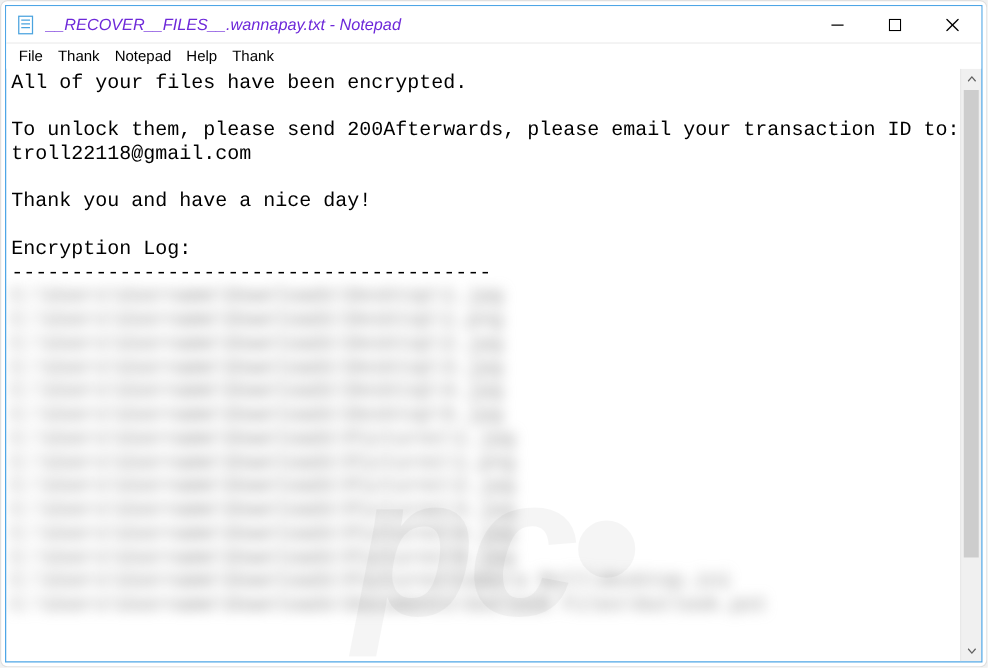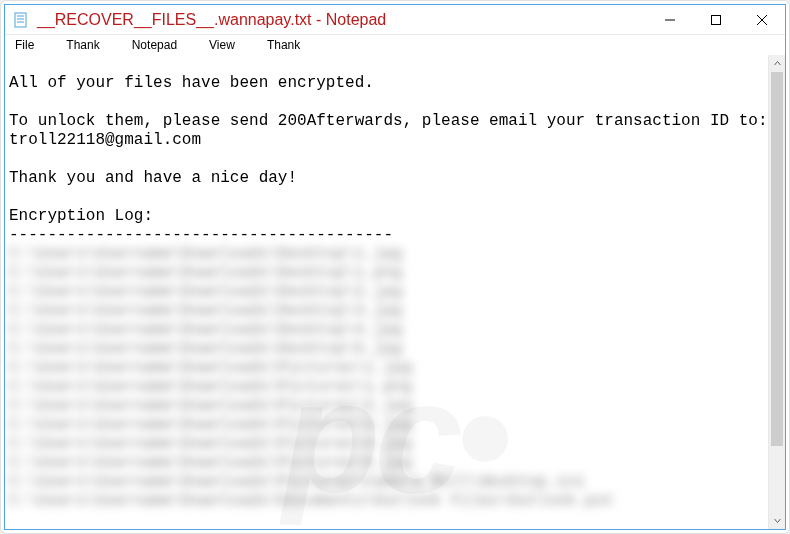--- a/index.html
+++ b/index.html
@@ -35,40 +35,40 @@
     border-bottom: 1px solid #eaeaea;
   }
   .title-icon {
     width: 16px; height: 16px;
     margin-left: 8px;
     display: inline-block;
   }
   .title-icon svg { display:block; }
   .title-text {
     margin-left: 8px;
-    font-size: 16px;
-    color: #b91c1c;
+    font-size: 13px;
+    color: #6d28d9;
     flex: 0 0 auto;
+    font-style: italic;
   }
   .title-spacer { flex: 1; }
   .win-btn {
     width: 46px; height: 30px;
     display: flex; align-items: center; justify-content: center;
     color: #000;
   }
   .win-btn svg { width: 10px; height: 10px; }
 
   .menubar {
     height: 20px;
     display: flex;
     align-items: center;
     padding: 0 4px;
     font-size: 12px;
     background: #fff;
-    gap: 20px;
   }
   .menu-item {
     padding: 1px 6px;
     color: #000;
   }
 
   .content-wrap {
     flex: 1;
     display: flex;
     position: relative;
@@ -77,21 +77,20 @@
   .content {
     flex: 1;
     padding: 2px 4px;
     font-family: Consolas, "Courier New", monospace;
     font-size: 16px;
     line-height: 19px;
     color: #000;
     white-space: pre;
     position: relative;
     overflow: hidden;
-    margin-top: 17px;
   }
   .blurred-block {
     filter: blur(5px);
     color: #8a8a8a;
   }
   .scrollbar {
     width: 17px;
     background: #f0f0f0;
     display: flex;
     flex-direction: column;
@@ -156,21 +155,21 @@
             <line x1="0" y1="0" x2="10" y2="10" stroke="currentColor" stroke-width="1"></line>
             <line x1="10" y1="0" x2="0" y2="10" stroke="currentColor" stroke-width="1"></line>
           </svg>
       </div>
     </div>
 
     <div class="menubar">
       <span class="menu-item">File</span>
       <span class="menu-item">Thank</span>
       <span class="menu-item">Notepad</span>
-      <span class="menu-item">View</span>
+      <span class="menu-item">Help</span>
       <span class="menu-item">Thank</span>
     </div>
 
     <div class="content-wrap">
       <div class="content"><span>All of your files have been encrypted.</span>
 <span></span>
 <span>To unlock them, please send 200Afterwards, please email your transaction ID to:</span>
 <span>troll22118@gmail.com</span>
 <span></span>
 <span>Thank you and have a nice day!</span>

